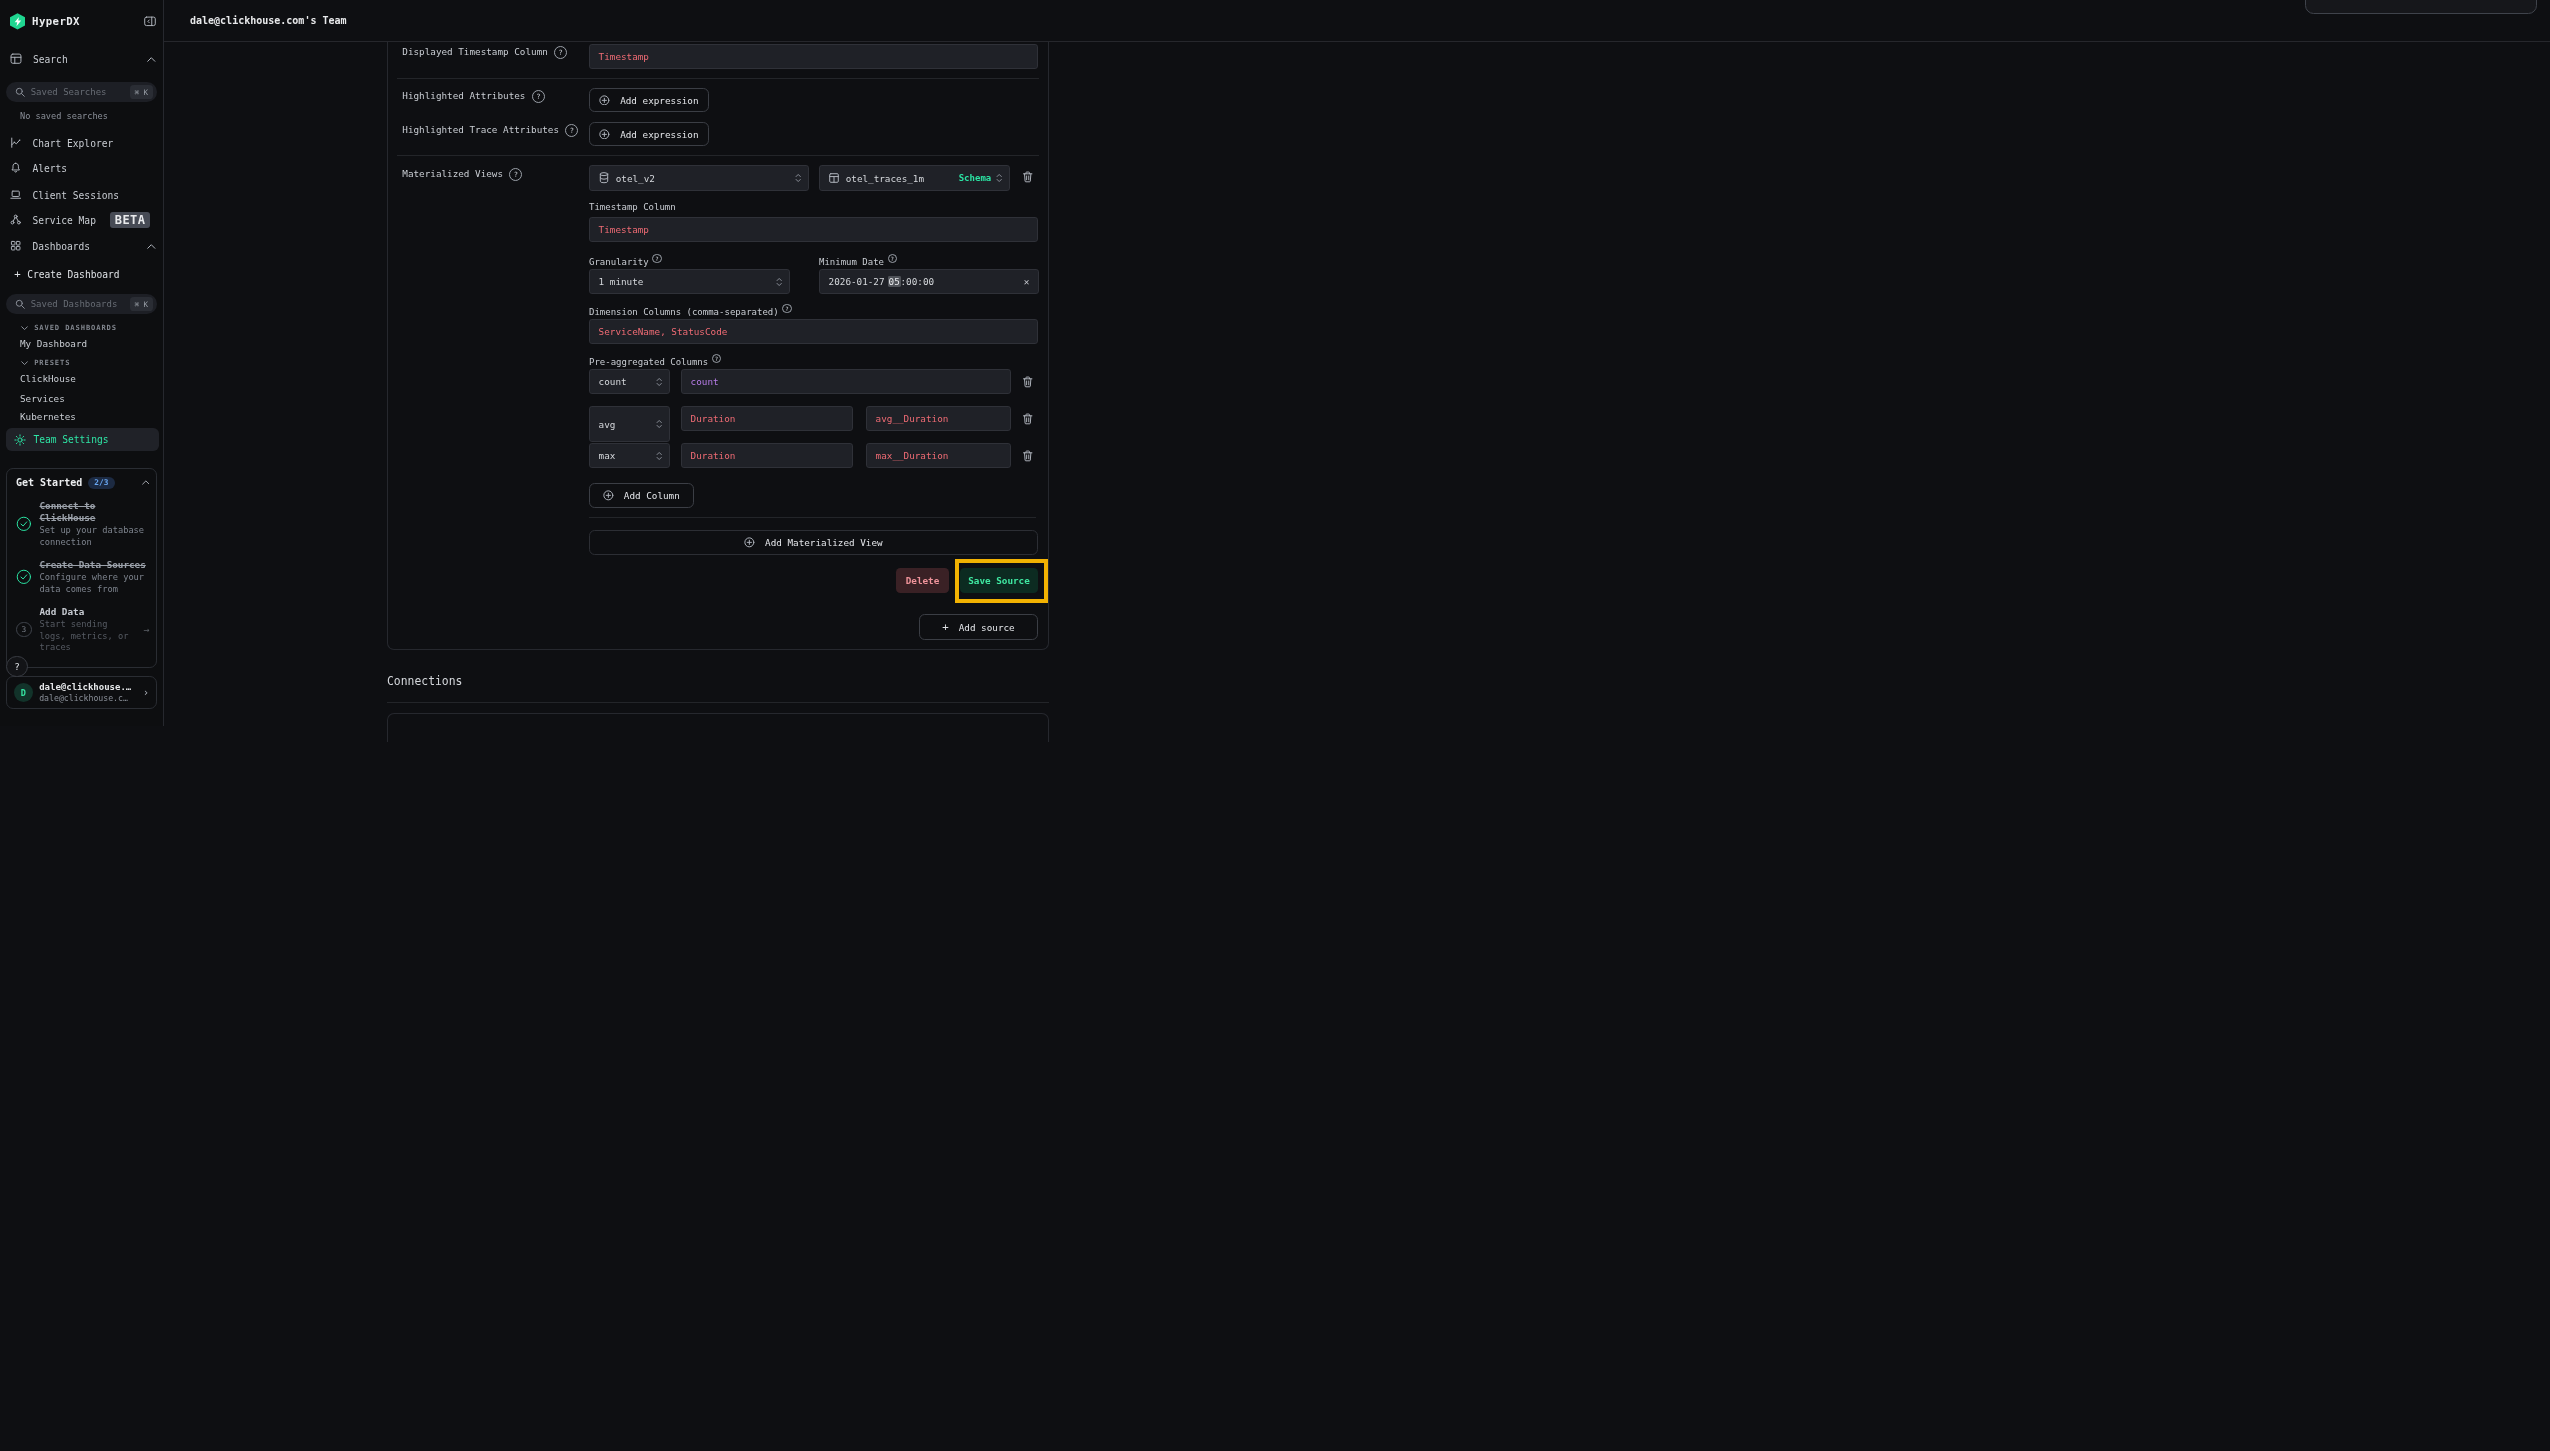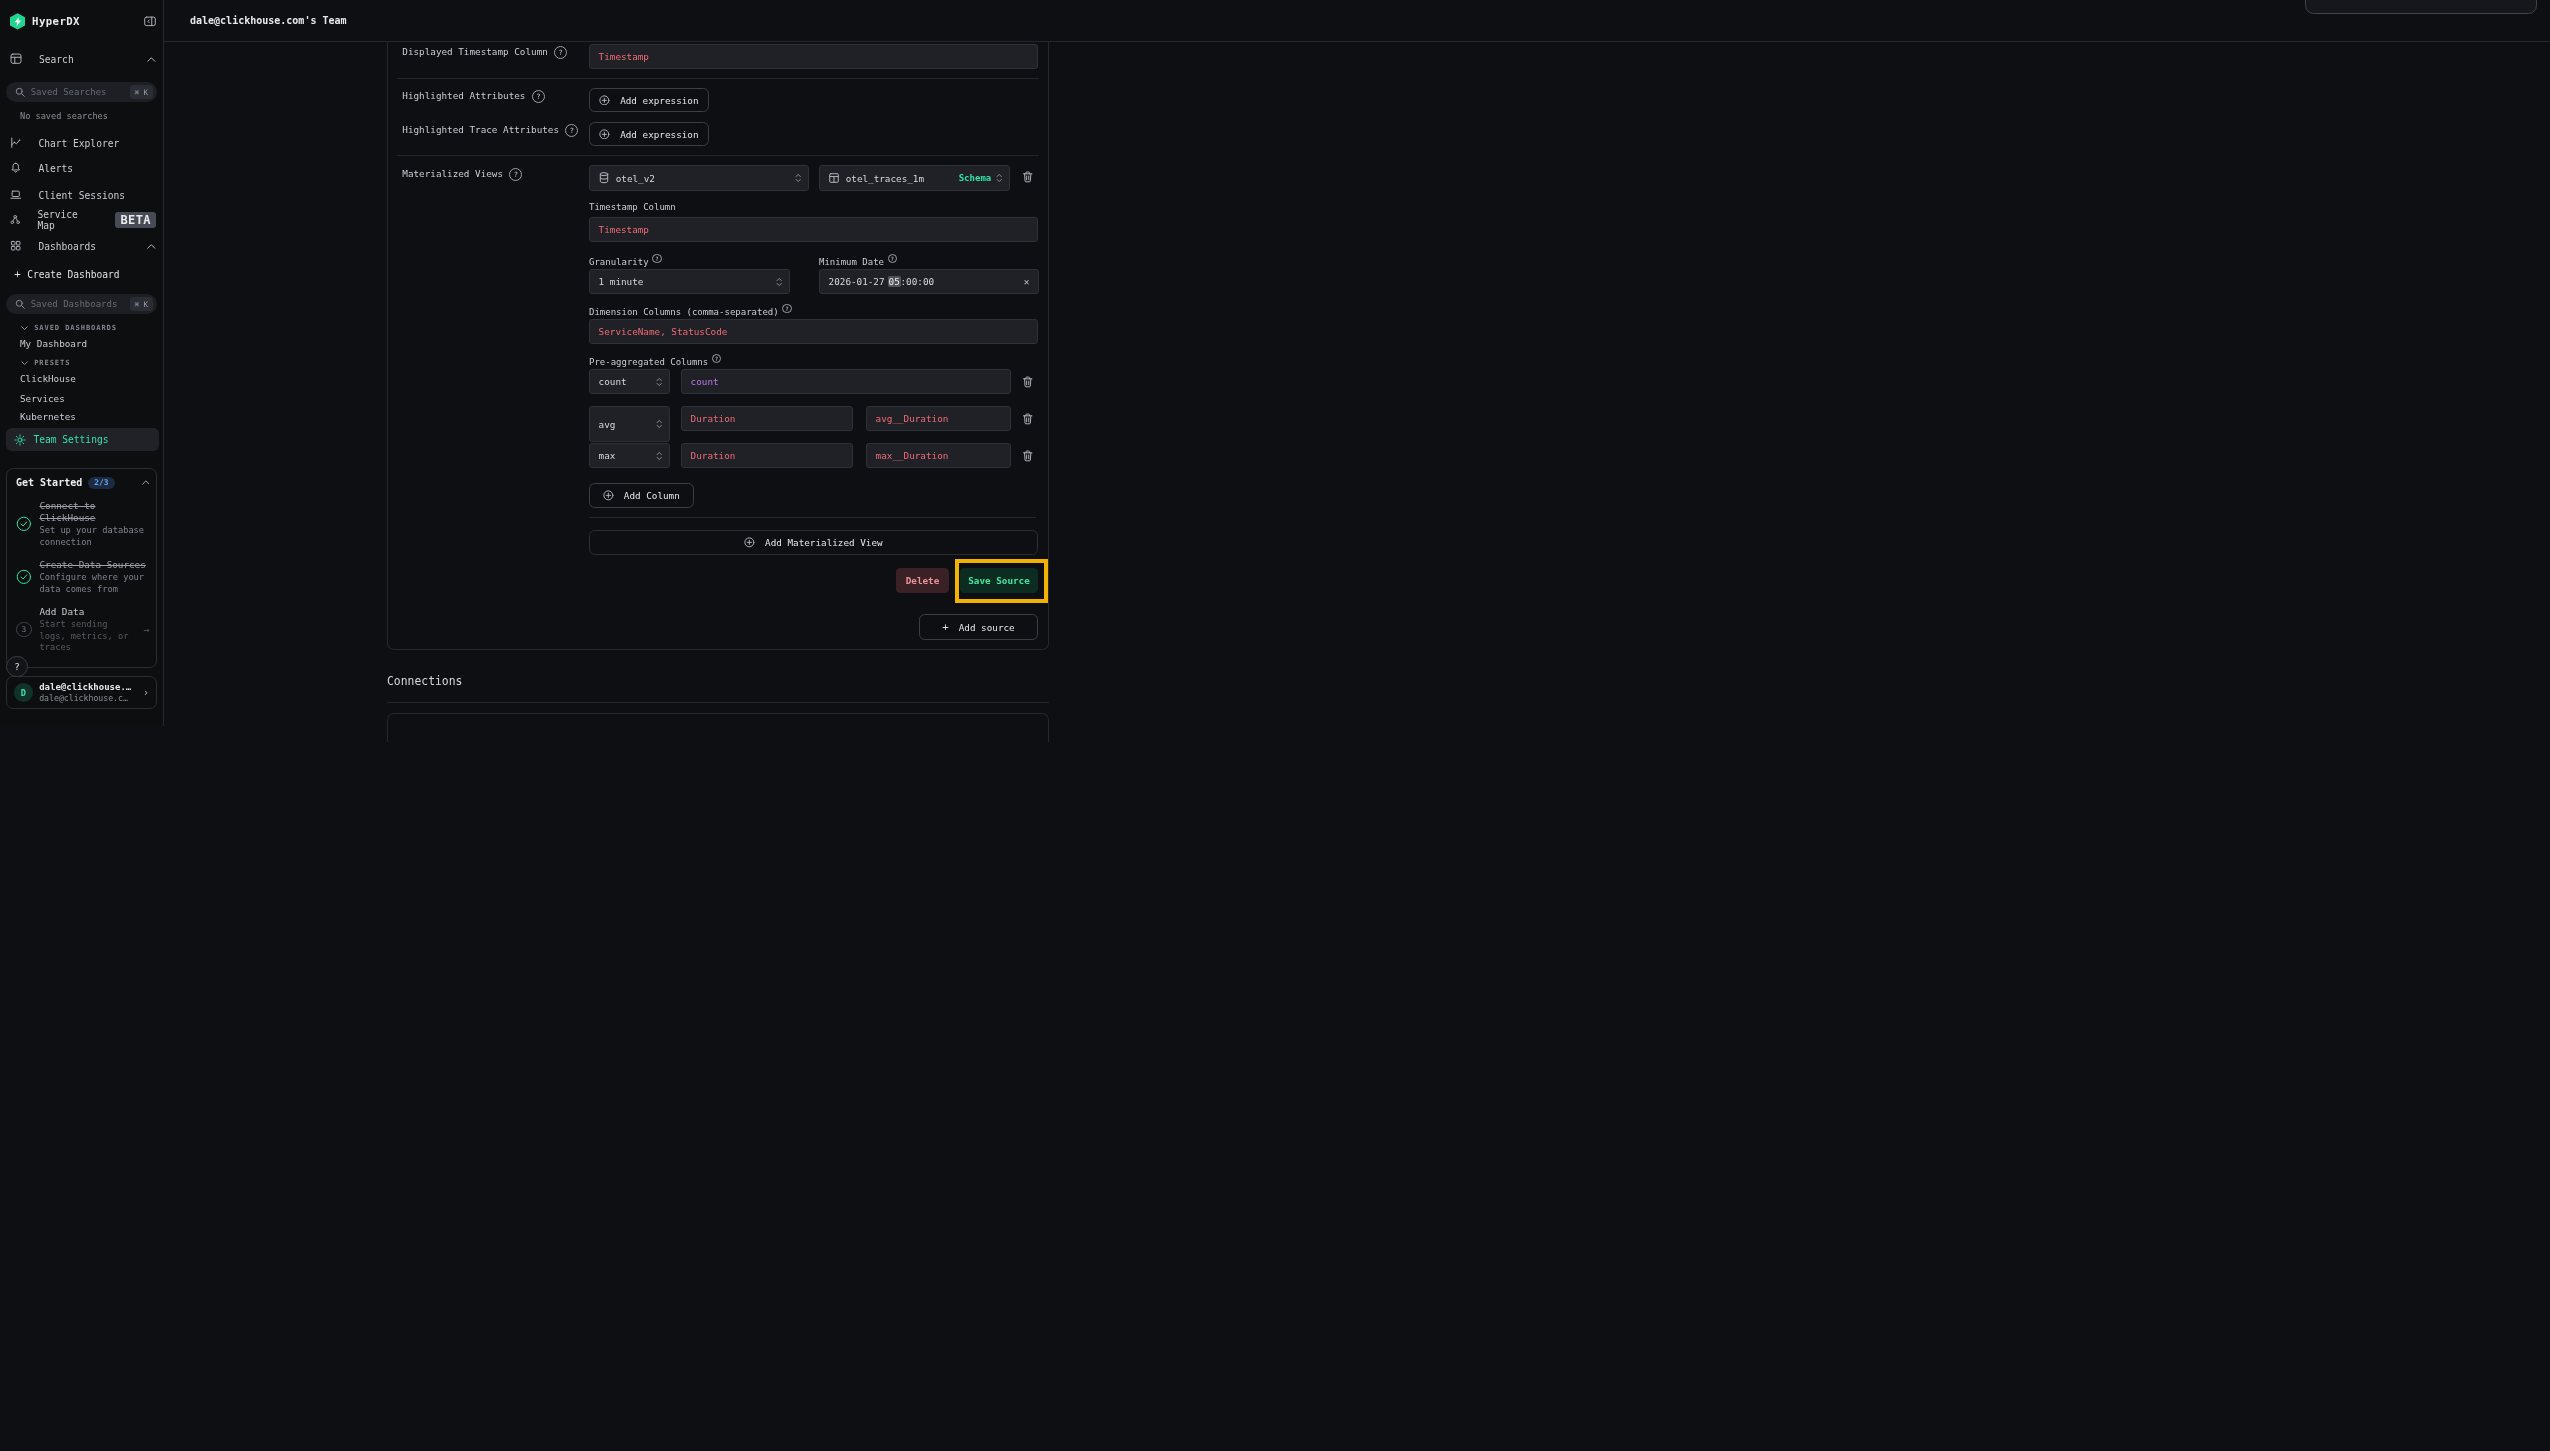--- a/index.html
+++ b/index.html
@@ -10,21 +10,21 @@
   .ic { stroke:#aeb3bb; fill:none; stroke-width:1.4; stroke-linecap:round; stroke-linejoin:round; }
   .ic-green { stroke:#2be3a3; }
   .ic-dim { stroke:#8a8f98; }
 
   
   #sidebar { position:absolute; left:0; top:0; width:164px; height:726px; background:#0d0e10; border-right:0.7px solid #26282e; z-index:4; }
   .logo-row { position:absolute; left:10px; top:11.4px; right:7.1px; height:20px; display:flex; align-items:center; gap:7.1px; }
   .logo-hex { width:15px; height:16.4px; background:#1fd590; clip-path:polygon(50% 0,100% 25%,100% 75%,50% 100%,0 75%,0 25%); display:flex; align-items:center; justify-content:center; }
   .logo-name { font-size:10.7px; font-weight:bold; color:#eceef0; letter-spacing:0.4px; }
   .collapse-btn { margin-left:auto; cursor:pointer; }
-  .side-row { position:absolute; left:10px; right:7.1px; height:20px; display:flex; align-items:center; gap:17px; font-size:9.6px; color:#c9cdd3; cursor:pointer; }
+  .side-row { position:absolute; left:10px; right:7.1px; height:20px; display:flex; align-items:center; gap:11px; font-size:9.6px; color:#c9cdd3; cursor:pointer; }
   .side-row .chev { margin-left:auto; }
   .badge-beta { background:#474b55; color:#e9eaec; font-size:12px; font-weight:bold; letter-spacing:0.4px; padding:1.4px 5px; border-radius:2.9px; margin-left:2.9px; }
   .search-pill { position:absolute; left:6.4px; width:151px; height:20px; background:#1d1f25; border-radius:10px; display:flex; align-items:center; gap:5.7px; padding:0 4.3px 0 8.6px; cursor:text; }
   .search-pill .ph { font-size:9px; color:#676c74; flex:1; }
   .kbd { background:#2a2d34; color:#9aa0a8; font-size:7.5px; border-radius:3.6px; padding:2.1px 5px; white-space:nowrap; }
   .empty-note { position:absolute; left:20px; font-size:8.6px; color:#8a8f98; }
   .create-row { position:absolute; left:14.3px; height:17px; display:flex; align-items:center; gap:6.4px; font-size:9.6px; color:#dfe2e6; cursor:pointer; }
   .plus-glyph { font-size:10.7px; color:#dfe2e6; }
   .group-head { position:absolute; left:21.4px; height:11.4px; display:flex; align-items:center; gap:5.7px; font-size:7.1px; font-weight:bold; letter-spacing:0.9px; color:#80858d; cursor:pointer; }
   .group-item { position:absolute; left:20px; height:14.3px; display:flex; align-items:center; font-size:9.3px; color:#c9cdd3; cursor:pointer; }
@@ -33,21 +33,21 @@
 
   
   .gs-card { position:absolute; left:6.4px; top:468px; width:151px; height:200px; border:0.7px solid #2a2d33; border-radius:7.1px; padding:7.8px 7.1px 0 8.6px; overflow:hidden; }
   .gs-head { display:flex; align-items:center; gap:5.7px; cursor:pointer; }
   .gs-title { font-size:10px; font-weight:bold; color:#eceef0; }
   .gs-badge { background:#1c2a42; color:#6aa9f5; font-size:7.8px; font-weight:bold; padding:1.4px 6.4px; border-radius:7.1px; }
   .gs-head .chev { margin-left:auto; }
   .gs-steps { margin-top:11.4px; display:flex; flex-direction:column; gap:10.7px; }
   .gs-step { display:flex; align-items:center; gap:7.8px; cursor:pointer; }
   .gs-text { width:108px; }
-  .gs-step-title { font-size:9.3px; font-weight:normal; color:#9ba1aa; text-decoration:line-through; line-height:12px; }
+  .gs-step-title { font-size:9.3px; font-weight:bold; color:#9ba1aa; text-decoration:line-through; line-height:12px; }
   .gs-step-sub { font-size:8.7px; color:#7d838d; line-height:11.4px; margin-top:1.4px; }
   .gs-step.todo .gs-step-title { text-decoration:none; color:#c6cad1; }
   .gs-step.todo .gs-step-sub { color:#565b63; width:96px; }
   .num-circle { width:15.7px; height:15.7px; border:1px solid #3f434b; border-radius:50%; color:#7d838d; font-size:7.8px; display:flex; align-items:center; justify-content:center; flex:none; }
   .gs-arrow { margin-left:auto; color:#5b6067; font-size:10px; align-self:center; }
   .help-fab { position:absolute; left:6.4px; top:656px; width:21.4px; height:21.4px; border-radius:50%; background:#131417; border:0.7px solid #3a3d44; color:#dfe2e6; font-size:9.3px; display:flex; align-items:center; justify-content:center; z-index:6; cursor:pointer; }
   .user-card { position:absolute; left:6.4px; top:676px; width:151px; height:33px; border:0.7px solid #2a2d33; border-radius:7.1px; display:flex; align-items:center; gap:6.4px; padding:0 7.1px 0 6.4px; cursor:pointer; }
   .avatar { width:19px; height:19px; border-radius:50%; background:#12332a; color:#36e3a2; font-size:8.6px; font-weight:bold; display:flex; align-items:center; justify-content:center; flex:none; }
   .user-name { font-size:9px; font-weight:bold; color:#e6e8ea; line-height:10.7px; white-space:nowrap; }
   .user-email { font-size:8.2px; color:#8a8f98; line-height:10px; white-space:nowrap; }

